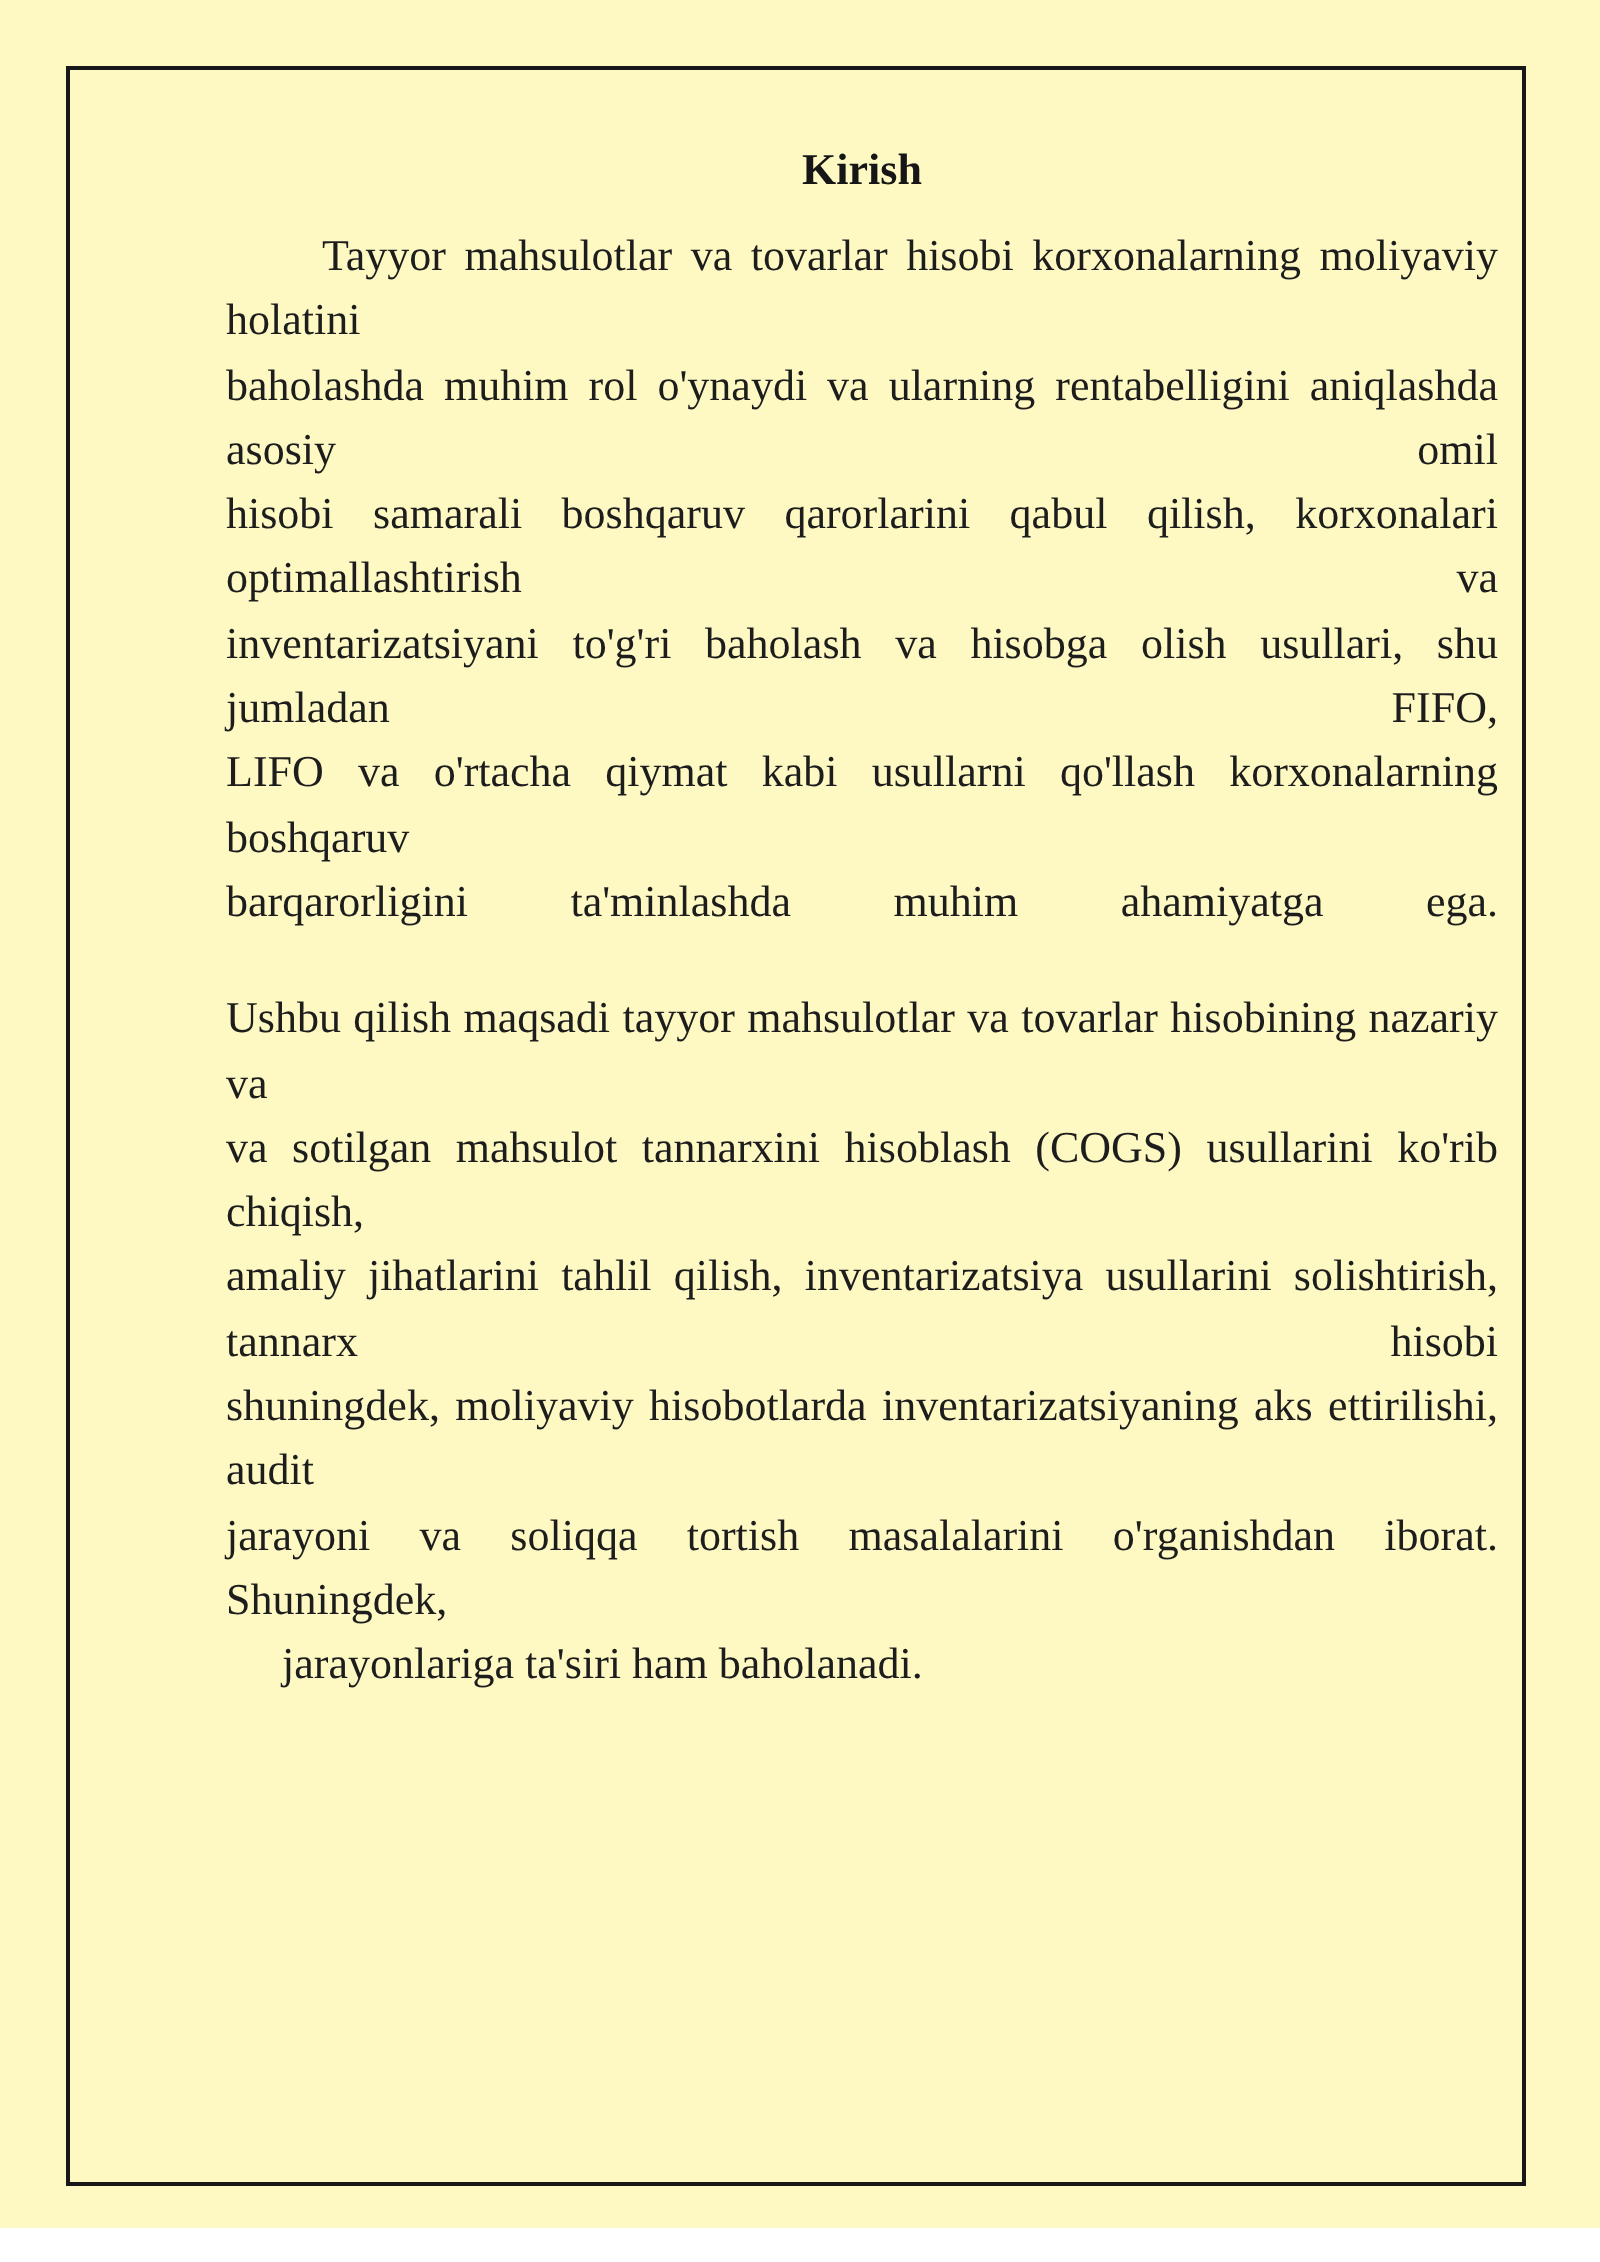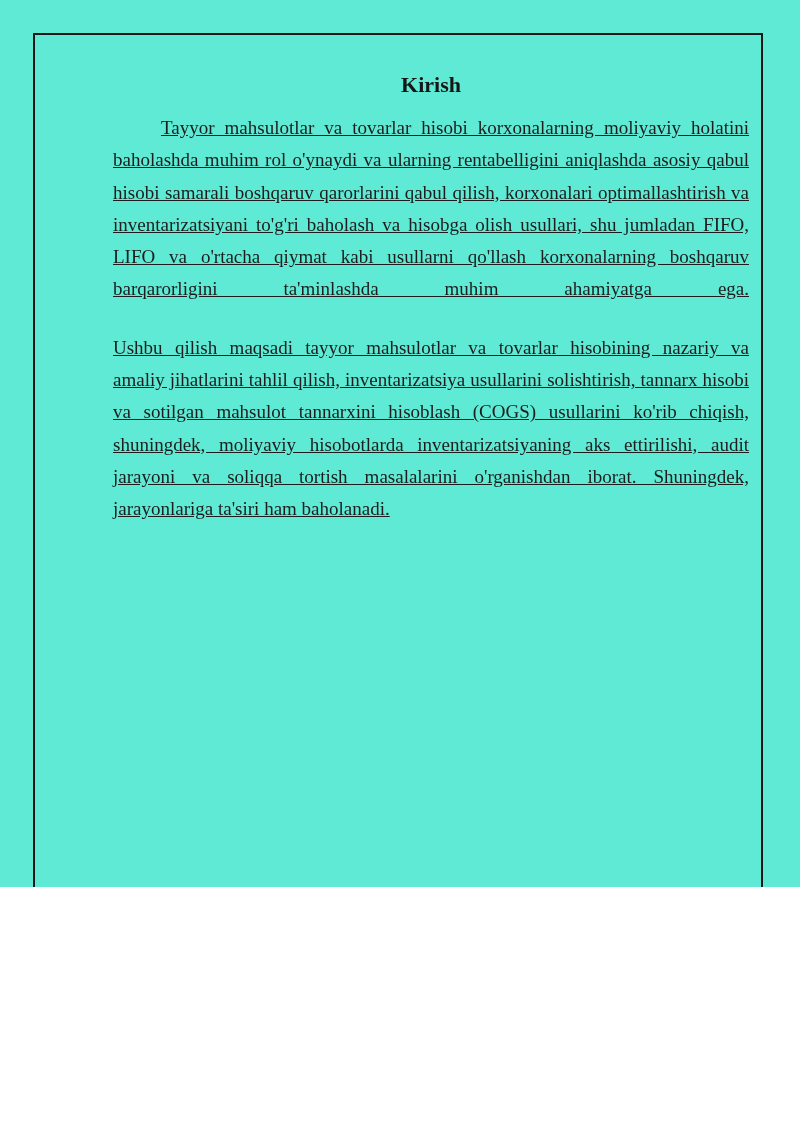--- a/index.html
+++ b/index.html
@@ -3,22 +3,22 @@
 <meta charset="utf-8">
 <style>
   html, body {
     margin: 0;
     padding: 0;
     background: #ffffff;
   }
   .sheet {
     position: relative;
     width: 800px;
-    height: 887px;
-    background: #5eead4;
+    height: 1114px;
+    background: #fef9c3;
     font-family: "Liberation Serif", serif;
     color: #1b1b1b;
     overflow: hidden;
   }
   .page-border {
     position: absolute;
     left: 33px;
     top: 33px;
     width: 730px;
     height: 1060px;
@@ -39,50 +39,49 @@
     font-size: 22px;
     line-height: 30px;
     color: #161616;
   }
   .para {
     margin: 0;
   }
   .para-1 { margin-top: 12px; }
   .para-2 { margin-top: 26px; }
   .line {
-    font-size: 19px;
+    font-size: 22px;
     line-height: 32.3px;
     text-align: justify;
     text-align-last: justify;
     white-space: normal;
     color: #1d1d1d;
-    text-decoration: underline;
   }
   .line.indent { text-indent: 48px; }
-  .line.last-left { text-align-last: left; }
+  .line.last-left { text-align-last: left; margin-left: 28px; }
 </style>
 </head>
 <body>
 
 <div class="sheet">
   <div class="page-border"></div>
   <div class="content">
     <h1 class="doc-title">Kirish</h1>
     <div id="paragraphs">
         <div class="para para-1">
           <div class="line indent">Tayyor mahsulotlar va tovarlar hisobi korxonalarning moliyaviy holatini</div>
-          <div class="line">baholashda muhim rol o'ynaydi va ularning rentabelligini aniqlashda asosiy qabul</div>
+          <div class="line">baholashda muhim rol o'ynaydi va ularning rentabelligini aniqlashda asosiy omil</div>
           <div class="line">hisobi samarali boshqaruv qarorlarini qabul qilish, korxonalari optimallashtirish va</div>
           <div class="line">inventarizatsiyani to'g'ri baholash va hisobga olish usullari, shu jumladan FIFO,</div>
           <div class="line">LIFO va o'rtacha qiymat kabi usullarni qo'llash korxonalarning boshqaruv</div>
           <div class="line">barqarorligini ta'minlashda muhim ahamiyatga ega.</div>
         </div>
         <div class="para para-2">
           <div class="line">Ushbu qilish maqsadi tayyor mahsulotlar va tovarlar hisobining nazariy va</div>
+          <div class="line">va sotilgan mahsulot tannarxini hisoblash (COGS) usullarini ko'rib chiqish,</div>
           <div class="line">amaliy jihatlarini tahlil qilish, inventarizatsiya usullarini solishtirish, tannarx hisobi</div>
-          <div class="line">va sotilgan mahsulot tannarxini hisoblash (COGS) usullarini ko'rib chiqish,</div>
           <div class="line">shuningdek, moliyaviy hisobotlarda inventarizatsiyaning aks ettirilishi, audit</div>
           <div class="line">jarayoni va soliqqa tortish masalalarini o'rganishdan iborat. Shuningdek,</div>
           <div class="line last-left">jarayonlariga ta'siri ham baholanadi.</div>
         </div>
       </div>
   </div>
 </div>
 
 </body></html>

